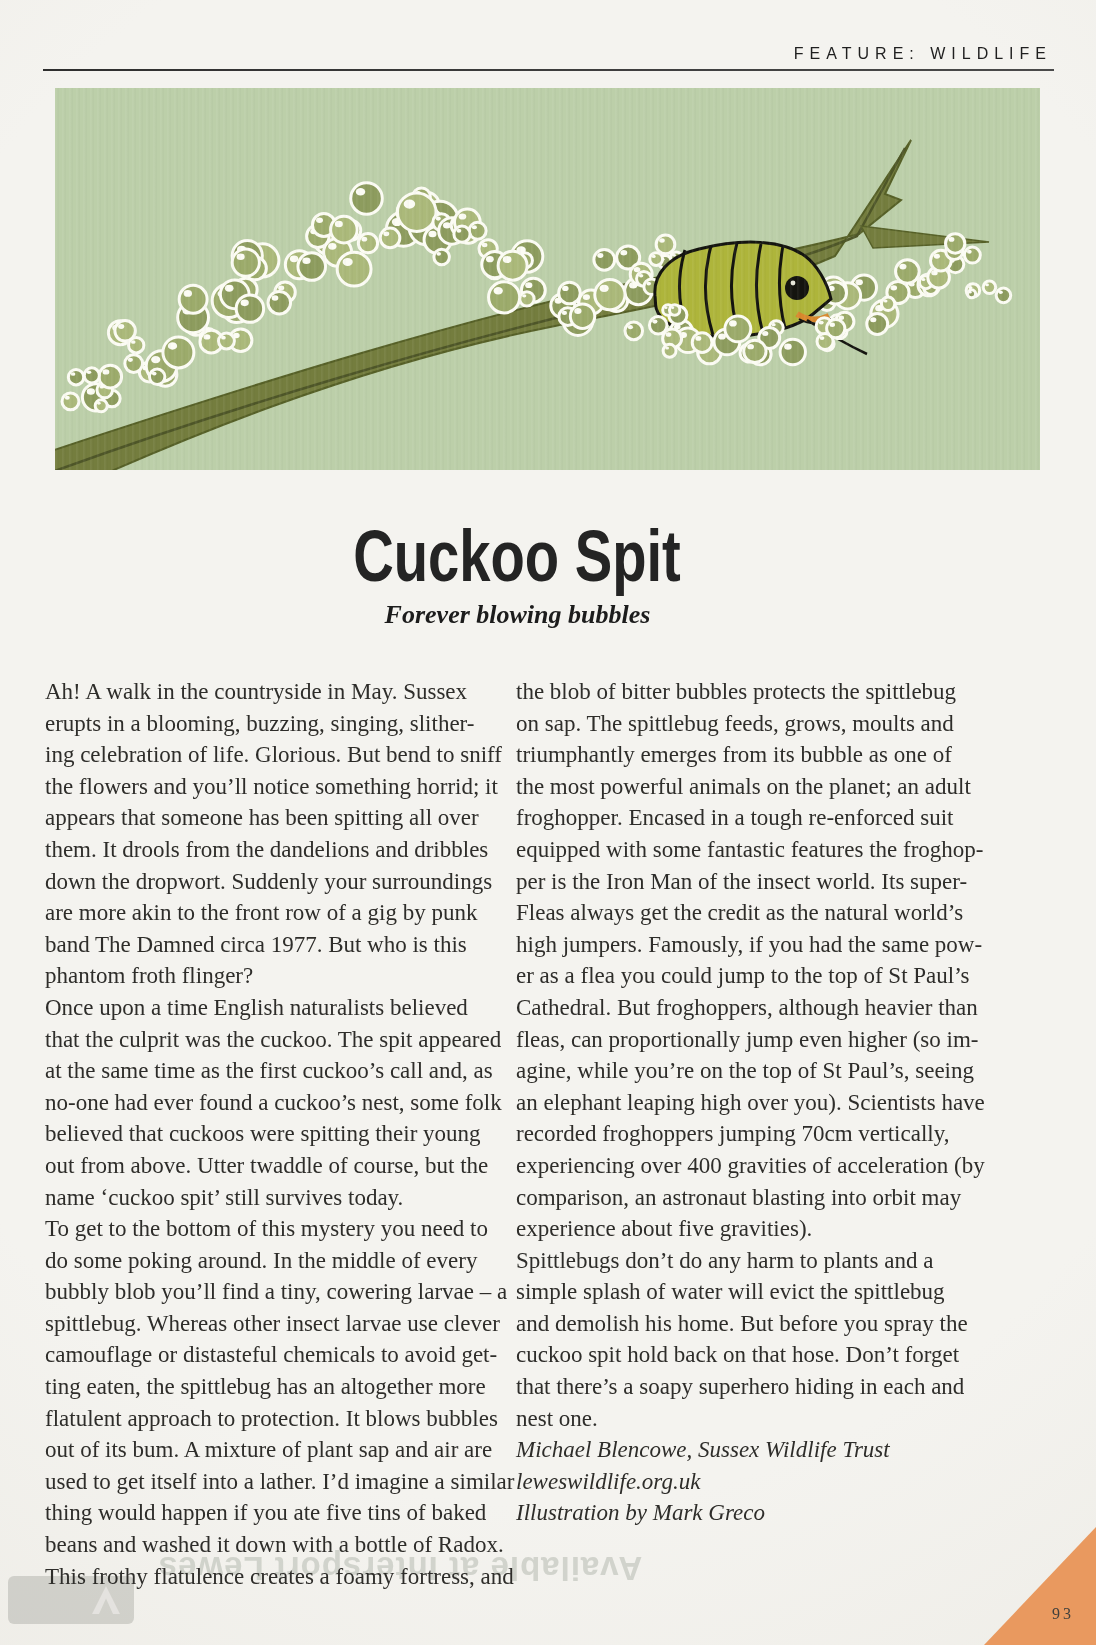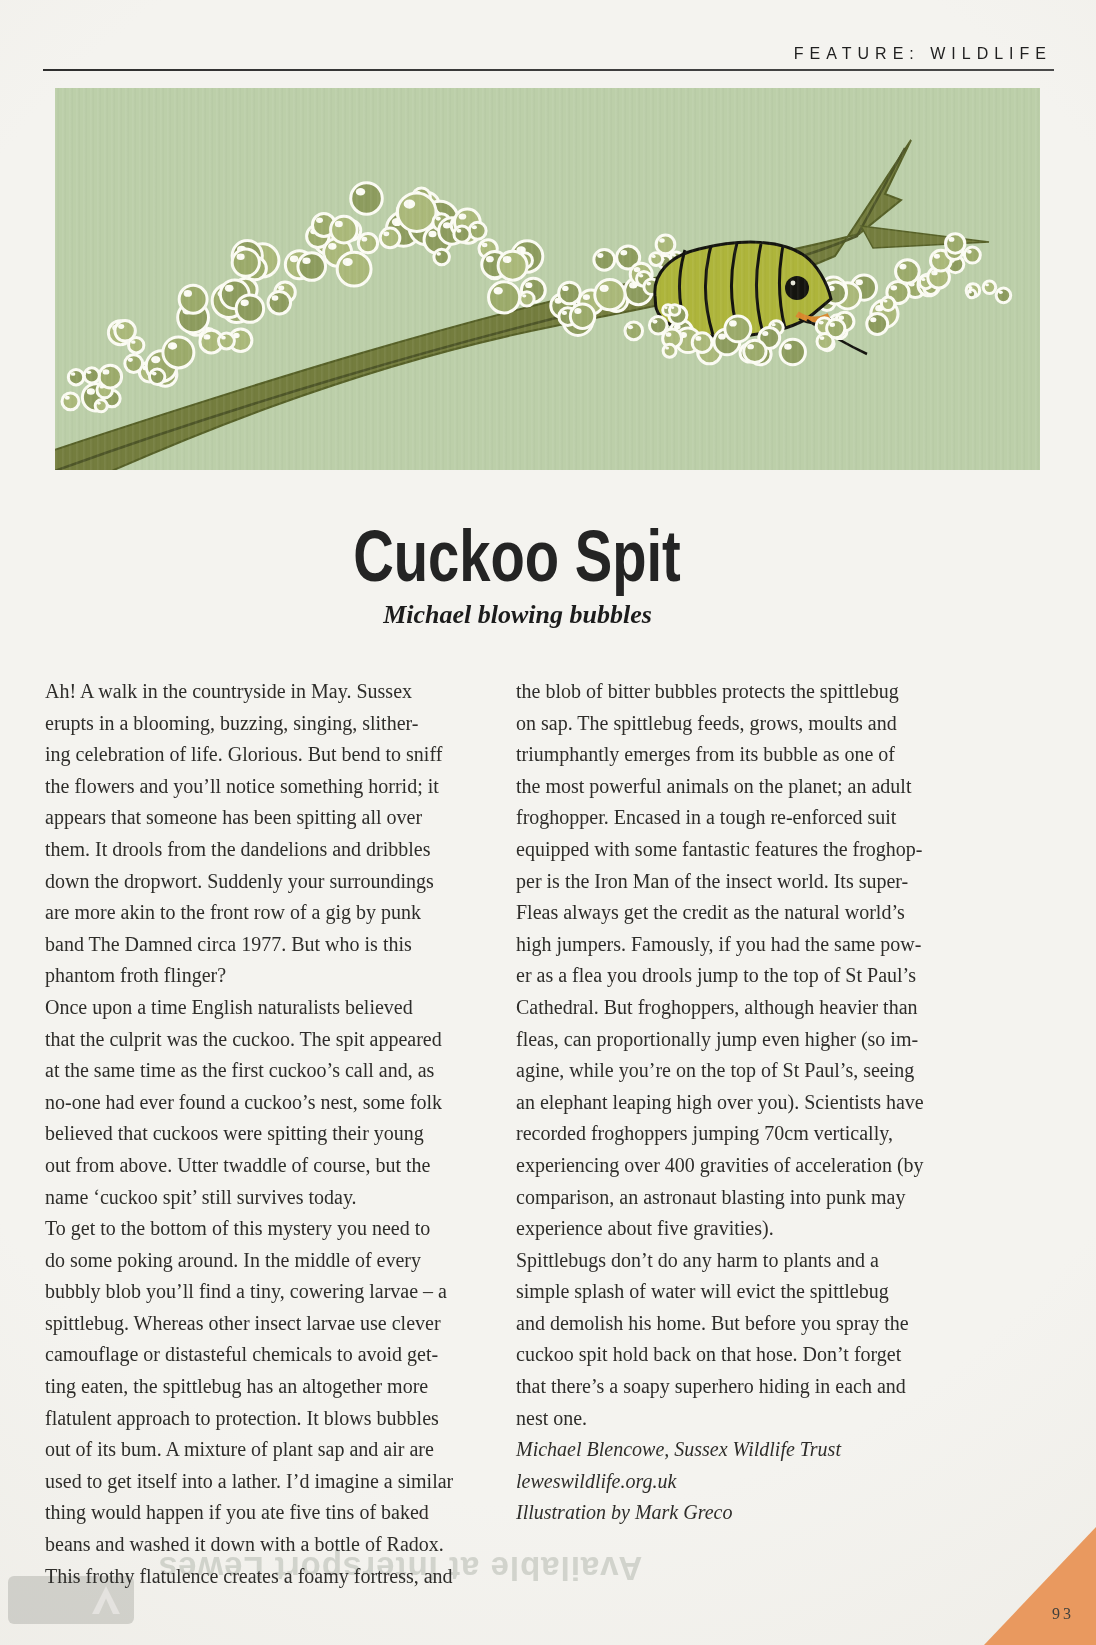--- a/index.html
+++ b/index.html
@@ -20,21 +20,21 @@
   .panel::after { content:""; position:absolute; inset:0; pointer-events:none;
     background:repeating-linear-gradient(90deg, rgba(255,255,255,.05) 0 1px, rgba(0,0,0,.02) 3px 4px, transparent 4px 7px); }
   .title-wrap { position:absolute; top:520px; left:45px; width:945px; text-align:center; }
   .title-text {
     display:inline-block; transform:scaleX(.78); transform-origin:center;
     font-family:"Liberation Sans", sans-serif; font-weight:bold; font-size:72px;
     color:#242424; letter-spacing:0; line-height:1;
   }
   .subtitle { position:absolute; top:600px; left:45px; width:945px; text-align:center;
     font-style:italic; font-weight:bold; font-size:26px; color:#1c1c1c; }
-  .col { position:absolute; top:676px; font-size:20px; line-height:31.6px; color:#2e2d2a; z-index:2; }
+  .col { position:absolute; top:676px; font-size:23px; line-height:31.6px; color:#2e2d2a; z-index:2; }
   .col-left  { left:45px;  width:465px; }
   .col-right { left:516px; width:528px; }
   .tline { white-space:nowrap; }
   .iline { white-space:nowrap; font-style:italic; }
   .showthrough {
     position:absolute; top:1549px; left:50px; width:700px; z-index:1;
     transform:rotate(180deg); text-align:center;
     font-family:"Liberation Sans", sans-serif; font-weight:bold; font-size:33px;
     letter-spacing:1px; color:rgba(123,133,118,.28);
   }
@@ -376,21 +376,21 @@
           <ellipse cx="617.6812356979773" cy="219.8144833084941" rx="1.6" ry="1.3" fill="#fcfcf4"></ellipse>
           <circle cx="578.758598394692" cy="242.86282181181014" r="8.804194938391447" fill="#9cab6b" stroke="#fcfcf4" stroke-width="3"></circle>
           <ellipse cx="575.4130043181032" cy="239.16505993768573" rx="2.641258481517434" ry="2.113006785213947" fill="#fcfcf4"></ellipse>
         </g>
       </svg>
   </div>
 
   <div class="title-wrap">
     <span class="title-text">Cuckoo Spit</span>
   </div>
-  <div class="subtitle">Michael blowing bubbles</div>
+  <div class="subtitle">Forever blowing bubbles</div>
 
   <div class="col col-left">
       <div class="tline">Ah! A walk in the countryside in May. Sussex</div>
       <div class="tline">erupts in a blooming, buzzing, singing, slither-</div>
       <div class="tline">ing celebration of life. Glorious. But bend to sniff</div>
       <div class="tline">the flowers and you’ll notice something horrid; it</div>
       <div class="tline">appears that someone has been spitting all over</div>
       <div class="tline">them. It drools from the dandelions and dribbles</div>
       <div class="tline">down the dropwort. Suddenly your surroundings</div>
       <div class="tline">are more akin to the front row of a gig by punk</div>
@@ -421,28 +421,28 @@
     <div>
         <div class="tline">the blob of bitter bubbles protects the spittlebug</div>
         <div class="tline">on sap. The spittlebug feeds, grows, moults and</div>
         <div class="tline">triumphantly emerges from its bubble as one of</div>
         <div class="tline">the most powerful animals on the planet; an adult</div>
         <div class="tline">froghopper. Encased in a tough re-enforced suit</div>
         <div class="tline">equipped with some fantastic features the froghop-</div>
         <div class="tline">per is the Iron Man of the insect world. Its super-</div>
         <div class="tline">Fleas always get the credit as the natural world’s</div>
         <div class="tline">high jumpers. Famously, if you had the same pow-</div>
-        <div class="tline">er as a flea you drools jump to the top of St Paul’s</div>
+        <div class="tline">er as a flea you could jump to the top of St Paul’s</div>
         <div class="tline">Cathedral. But froghoppers, although heavier than</div>
         <div class="tline">fleas, can proportionally jump even higher (so im-</div>
         <div class="tline">agine, while you’re on the top of St Paul’s, seeing</div>
         <div class="tline">an elephant leaping high over you). Scientists have</div>
         <div class="tline">recorded froghoppers jumping 70cm vertically,</div>
         <div class="tline">experiencing over 400 gravities of acceleration (by</div>
-        <div class="tline">comparison, an astronaut blasting into punk may</div>
+        <div class="tline">comparison, an astronaut blasting into orbit may</div>
         <div class="tline">experience about five gravities).</div>
         <div class="tline">Spittlebugs don’t do any harm to plants and a</div>
         <div class="tline">simple splash of water will evict the spittlebug</div>
         <div class="tline">and demolish his home. But before you spray the</div>
         <div class="tline">cuckoo spit hold back on that hose. Don’t forget</div>
         <div class="tline">that there’s a soapy superhero hiding in each and</div>
         <div class="tline">nest one.</div>
       </div>
     <div>
         <div class="iline">Michael Blencowe, Sussex Wildlife Trust</div>

